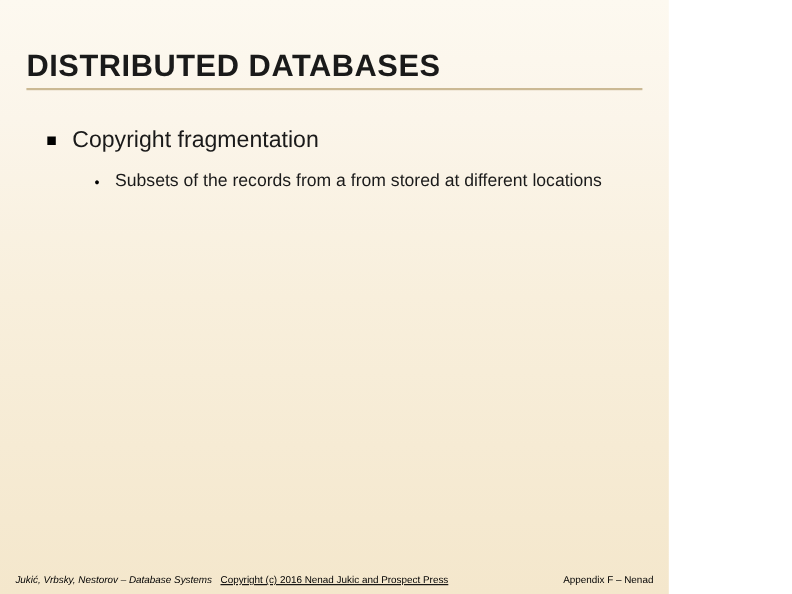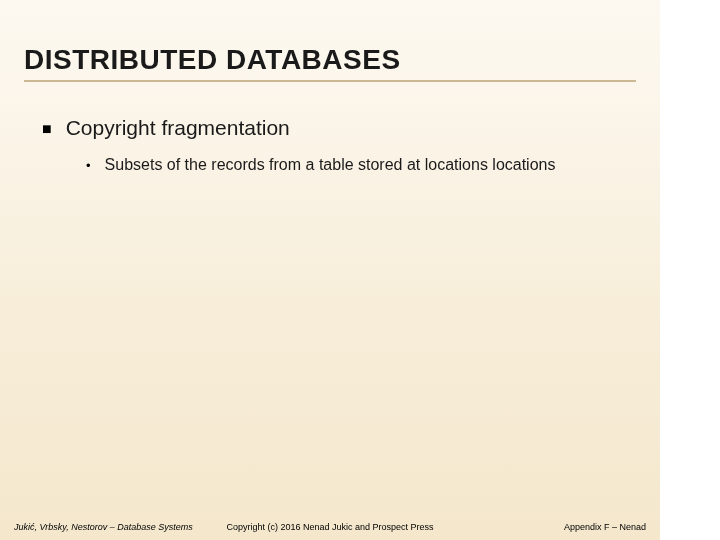--- a/index.html
+++ b/index.html
@@ -5,21 +5,21 @@
   html, body {
     margin: 0;
     padding: 0;
     width: 720px;
     height: 540px;
     font-family: Arial, "Helvetica Neue", Helvetica, sans-serif;
     overflow: hidden;
   }
   .slide {
     position: relative;
-    width: 660px;
+    width: 608px;
     height: 540px;
     background: linear-gradient(
       to bottom,
       #fdf9f0 0%,
       #fbf5ea 20%,
       #f8efdc 50%,
       #f4e7cc 100%
     );
     box-sizing: border-box;
   }
@@ -82,20 +82,21 @@
     color: #000;
   }
   .footer-left {
     font-style: italic;
   }
   .footer-center {
     position: absolute;
     left: 50%;
     transform: translateX(-50%);
     white-space: nowrap;
+    text-decoration: underline;
   }
   .footer-right {
     text-align: right;
     white-space: nowrap;
   }
 </style>
 </head>
 <body>
 
 <div class="slide">
@@ -105,21 +106,21 @@
     <hr class="title-rule">
   </div>
 
   <div class="body">
     <div class="l1">
       <span class="bullet">■</span>
       <span>Copyright fragmentation</span>
     </div>
     <div class="l2">
       <span class="bullet">•</span>
-      <span>Subsets of the records from a table stored at locations locations</span>
+      <span>Subsets of the records from a from stored at different locations</span>
     </div>
   </div>
 
   <div class="footer">
     <span class="footer-left">Jukić, Vrbsky, Nestorov – Database Systems</span>
     <span class="footer-center">Copyright (c) 2016 Nenad Jukic and Prospect Press</span>
     <span class="footer-right">Appendix F – Nenad</span>
   </div>
 
 </div>

